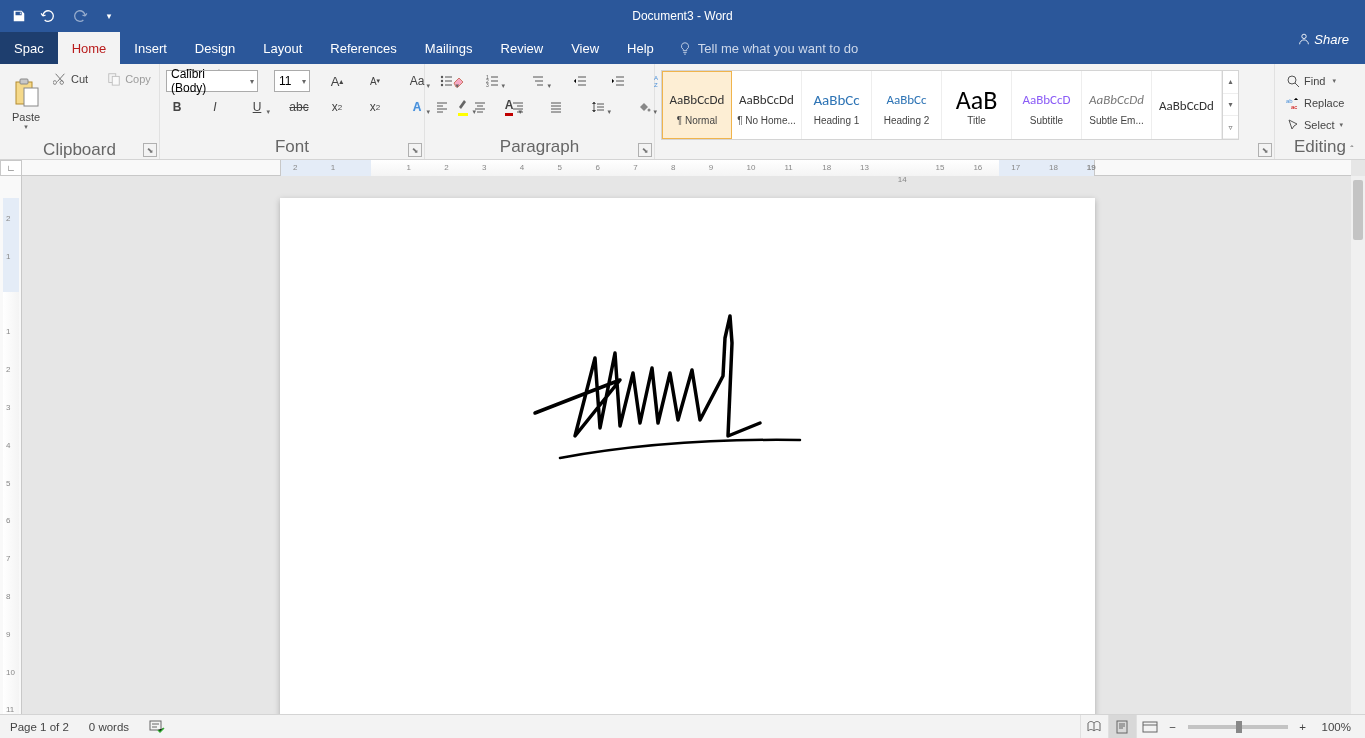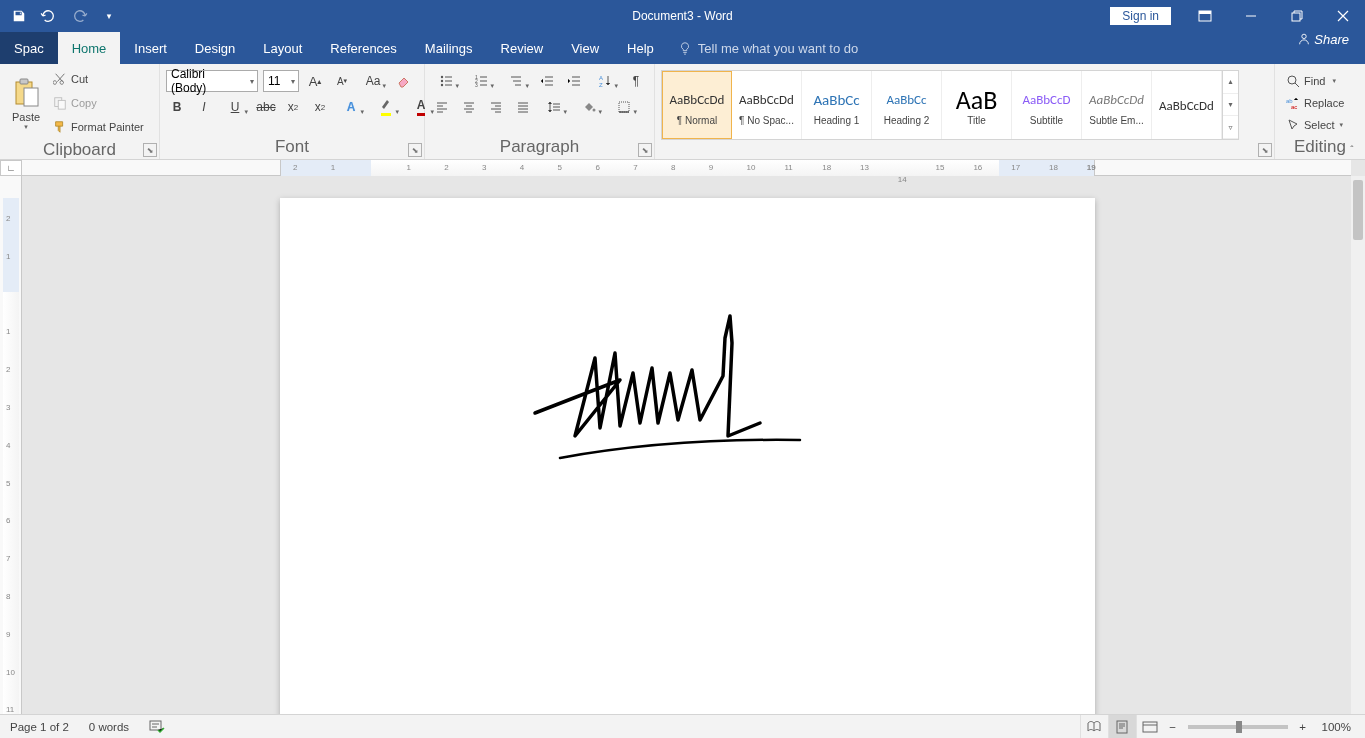--- a/index.html
+++ b/index.html
@@ -11,46 +11,46 @@
 .qat-btn { width: 26px; height: 26px; display: flex; align-items: center; justify-content: center; color: #fff; cursor: pointer; }
 .title-center { position: absolute; left: 50%; transform: translateX(-50%); font-size: 12px; }
 .title-right { margin-left: auto; display: flex; align-items: center; gap: 2px; }
 .signin-btn { background: #fff; color: #2b579a; padding: 2px 12px; font-size: 12px; margin-right: 10px; cursor: pointer; }
 .win-btn { width: 44px; height: 32px; display: flex; align-items: center; justify-content: center; color: #fff; cursor: pointer; }
 
 
 .tabs-row { background: #2b579a; height: 32px; display: flex; align-items: stretch; color: #fff; font-size: 13px; }
 .tab { padding: 0 14px; display: flex; align-items: center; cursor: pointer; }
 .tab.file { background: #1e3e6e; }
-.tab.active { background: #f3f3f3; color: #0f766e; }
+.tab.active { background: #f3f3f3; color: #b91c1c; }
 .tell-me { display: flex; align-items: center; gap: 6px; padding: 0 10px; color: #cdd8ea; cursor: text; }
 .share-btn { margin-left: auto; padding: 0 16px; display: flex; align-items: flex-start; gap: 3px; cursor: pointer; font-style: italic; }
 
 
 .ribbon { background: #f3f3f3; height: 96px; border-bottom: 1px solid #d4d4d4; display: flex; position: relative; }
 .group { border-right: 1px solid #e1e1e1; padding: 4px 6px 0 6px; display: flex; flex-direction: column; position: relative; }
 .group-body { flex: 1; display: flex; align-items: flex-start; gap: 2px; }
 .group-label { font-size: 17px; color: #666; text-align: center; padding-bottom: 2px; position: relative; }
 .dlg-launcher { position: absolute; right: 2px; bottom: 2px; width: 14px; height: 14px; border: 1px solid #b0b0b0; font-size: 8px; color: #777; display:flex; align-items:center; justify-content:center; cursor:pointer; }
 
 .big-btn { display: flex; flex-direction: column; align-items: center; justify-content: center; height: 72px; padding: 0 4px; font-size: 11px; color: #444; cursor:pointer;}
 .big-btn .icon-box { width: 32px; height: 32px; margin-bottom: 2px; display:flex; align-items:center; justify-content:center;}
-.vstack { display: flex; flex-direction: column; gap: 2px; }
+.vstack { display: flex; flex-direction: row; gap: 10px; }
 .small-row { display: flex; align-items: center; gap: 3px; font-size: 11px; color: #444; height: 22px; padding: 0 4px; cursor:pointer;}
 .small-icon { width: 16px; height: 16px; display:flex; align-items:center; justify-content:center;}
 
 .font-select { height: 22px; border: 1px solid #ababab; background: #fff; font-size: 12px; padding: 0 16px 0 4px; cursor: pointer; position:relative; display:inline-flex; align-items:center;}
 .font-select.name { width: 92px; }
 .font-select.size { width: 36px; }
 .font-select::after { content: "▾"; position: absolute; right: 3px; font-size: 8px; color: #666; }
 
 .icon-btn { width: 22px; height: 22px; display: flex; align-items: center; justify-content: center; cursor:pointer; color:#444; font-size:12px;}
 .icon-btn.dd { width: 30px; position:relative;}
 .icon-btn.dd::after { content:"▾"; font-size:7px; position:absolute; right:2px; bottom:2px; color:#666;}
-.row { display:flex; gap:5px; align-items:center;}
+.row { display:flex; gap:16px; align-items:center;}
 
 
 .styles-gallery { display:flex; gap:0; border:1px solid #d4d4d4; background:#fff; height:70px;}
 .style-item { width: 70px; border-right: 1px solid #eee; display:flex; flex-direction:column; align-items:center; justify-content:center; cursor:pointer; padding: 4px 2px;}
 .style-item.active { border:1px solid #f0b44c; background:#fdeed4;}
 .style-preview { font-family: Calibri, Arial; color:#333; font-size:13px; height:30px; display:flex; align-items:center;text-align:right;}
 .style-name { font-size: 10px; color:#444; white-space:nowrap; overflow:hidden; text-overflow:ellipsis; max-width:66px;}
 .gallery-scroll { width:16px; display:flex; flex-direction:column; border-left:1px solid #d4d4d4;}
 .gallery-scroll div { flex:1; display:flex; align-items:center; justify-content:center; font-size:8px; color:#666; cursor:pointer; border-bottom:1px solid #eee;}
 
@@ -103,45 +103,20 @@
     </div>
     <div class="qat-btn" style="opacity:.5">
       <svg width="18" height="14" viewBox="0 0 20 16">
           <path fill="none" stroke="#fff" stroke-width="1.5" d="M17 8A6 6 0 1 0 15 12.5M17 8l2-3M17 8l-3-1"></path>
         </svg>
     </div>
     <div class="qat-btn" style="font-size:9px">▾</div>
   </div>
   <div class="title-center">
     <span>Document3</span><span> - </span><span>Word</span>
-  </div>
-  <div class="title-right">
-    <div class="signin-btn">Sign in</div>
-    <div class="win-btn">
-      <svg width="14" height="14" viewBox="0 0 14 14">
-          <rect x="1" y="2" width="12" height="10" fill="none" stroke="#fff"></rect>
-          <rect x="1" y="2" width="12" height="3" fill="#fff"></rect>
-        </svg>
-    </div>
-    <div class="win-btn">
-      <svg width="12" height="12" viewBox="0 0 12 12">
-          <path stroke="#fff" d="M1 6h10"></path>
-        </svg>
-    </div>
-    <div class="win-btn">
-      <svg width="12" height="12" viewBox="0 0 12 12">
-          <rect x="1" y="3" width="8" height="8" fill="none" stroke="#fff"></rect>
-          <path stroke="#fff" fill="none" d="M3 3V1h8v8h-2"></path>
-        </svg>
-    </div>
-    <div class="win-btn close">
-      <svg width="12" height="12" viewBox="0 0 12 12">
-          <path stroke="#fff" stroke-width="1.2" d="M1 1l10 10M11 1L1 11"></path>
-        </svg>
-    </div>
   </div>
 </div>
 
 <div class="tabs-row">
   <div class="tab file">Spac</div>
   <div class="tab active">Home</div>
   <div class="tab">Insert</div>
   <div class="tab">Design</div>
   <div class="tab">Layout</div>
   <div class="tab">References</div>
@@ -353,21 +328,21 @@
   <div class="group" style="flex:1">
     <div class="group-body" style="padding-top:2px">
       <div class="styles-gallery" id="styles-gallery">
 
       <div class="style-item active">
             <div class="style-preview" style="font-size:13px;color:#333">AaBbCcDd</div>
             <div class="style-name">¶ Normal</div>
           </div>
           <div class="style-item">
             <div class="style-preview" style="font-size:13px;color:#333">AaBbCcDd</div>
-            <div class="style-name">¶ No Spac...</div>
+            <div class="style-name">¶ No Home...</div>
           </div>
           <div class="style-item">
             <div class="style-preview" style="font-size:15px;color:#2e74b5">AaBbCc</div>
             <div class="style-name">Heading 1</div>
           </div>
           <div class="style-item">
             <div class="style-preview" style="font-size:13px;color:#2e74b5">AaBbCc</div>
             <div class="style-name">Heading 2</div>
           </div>
           <div class="style-item">

